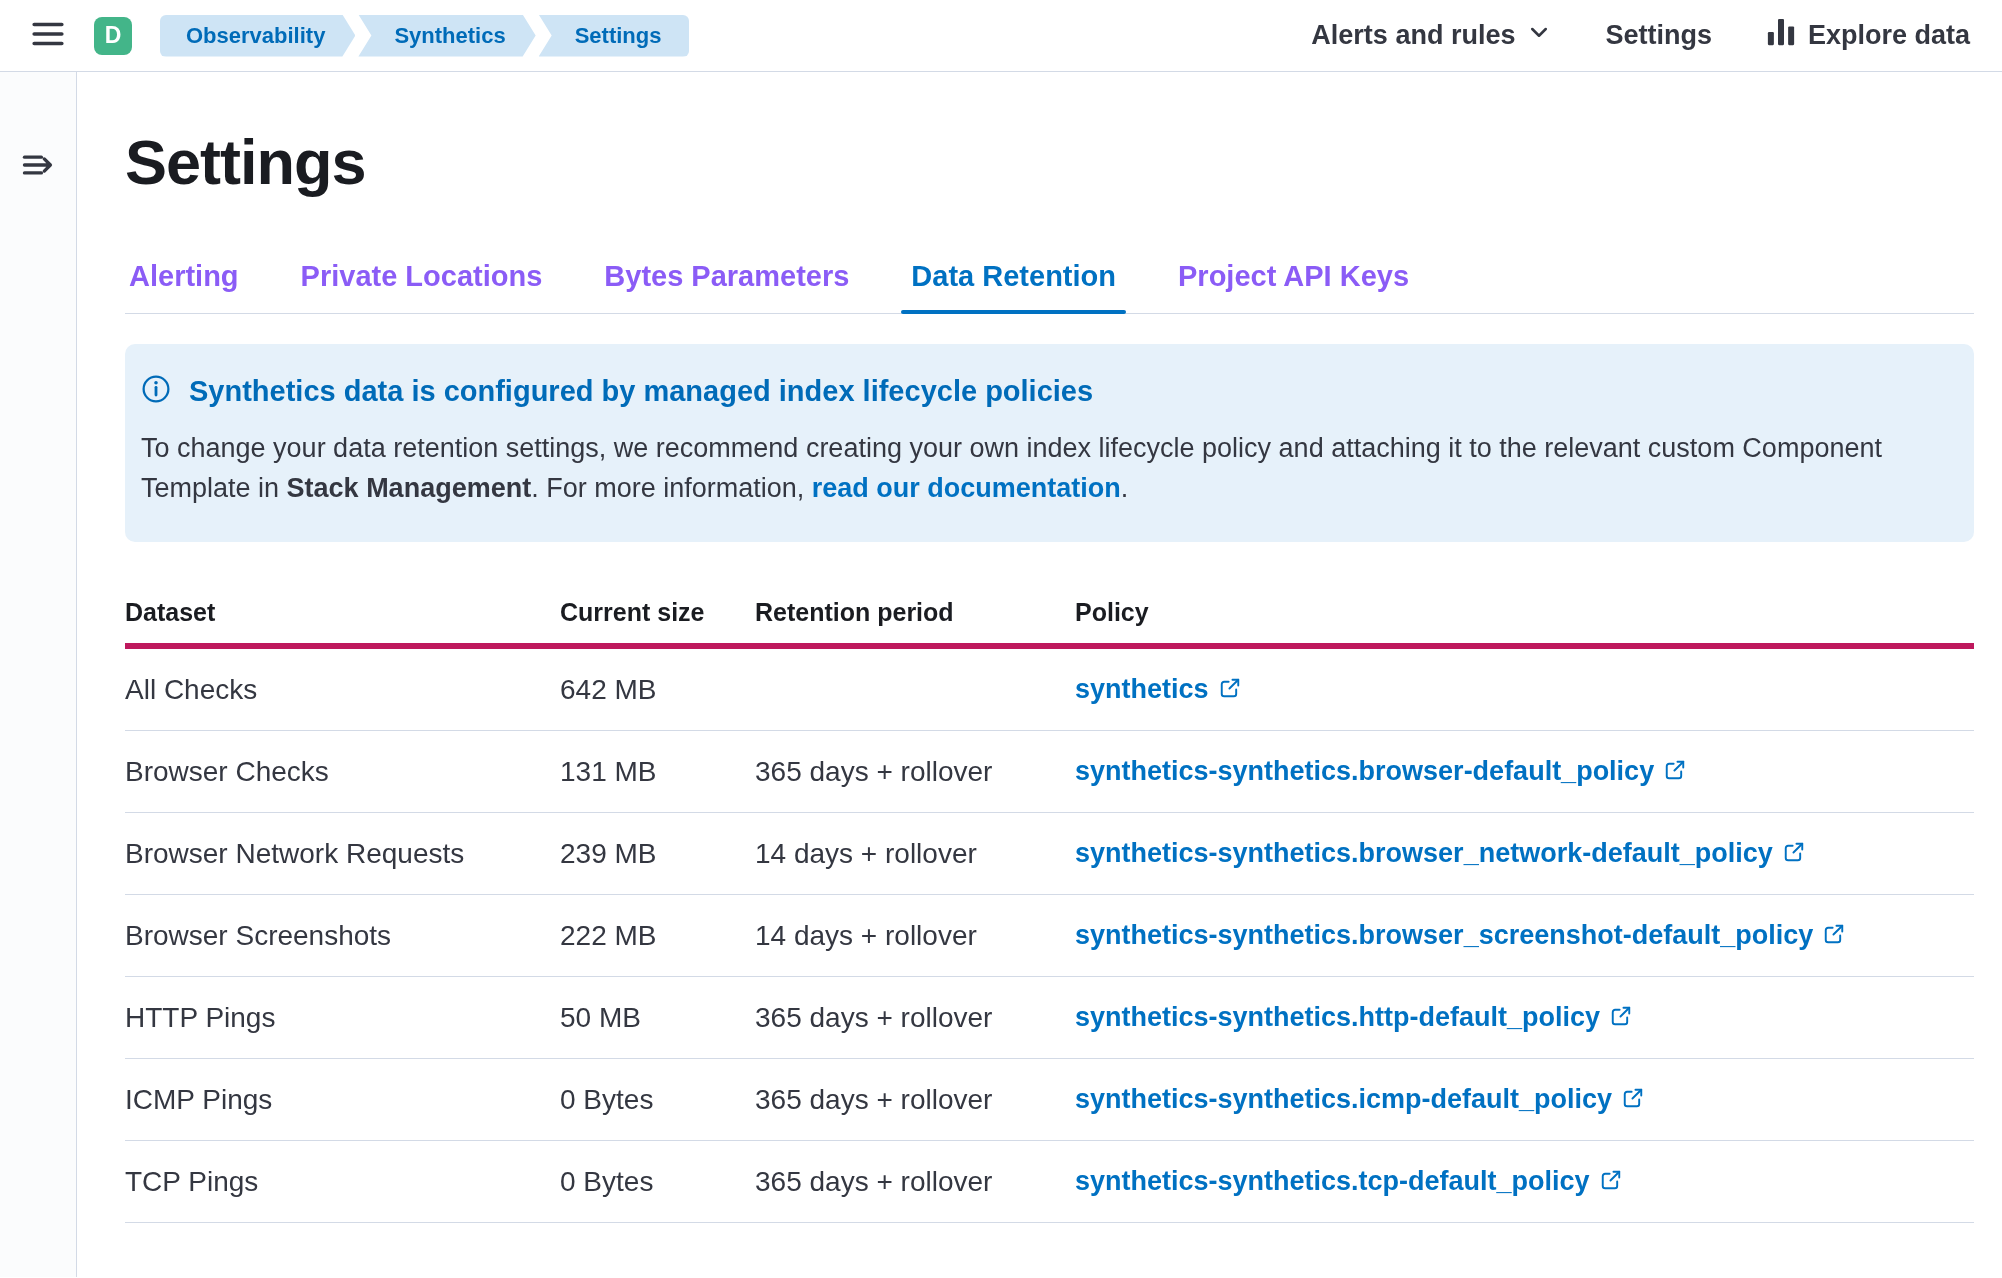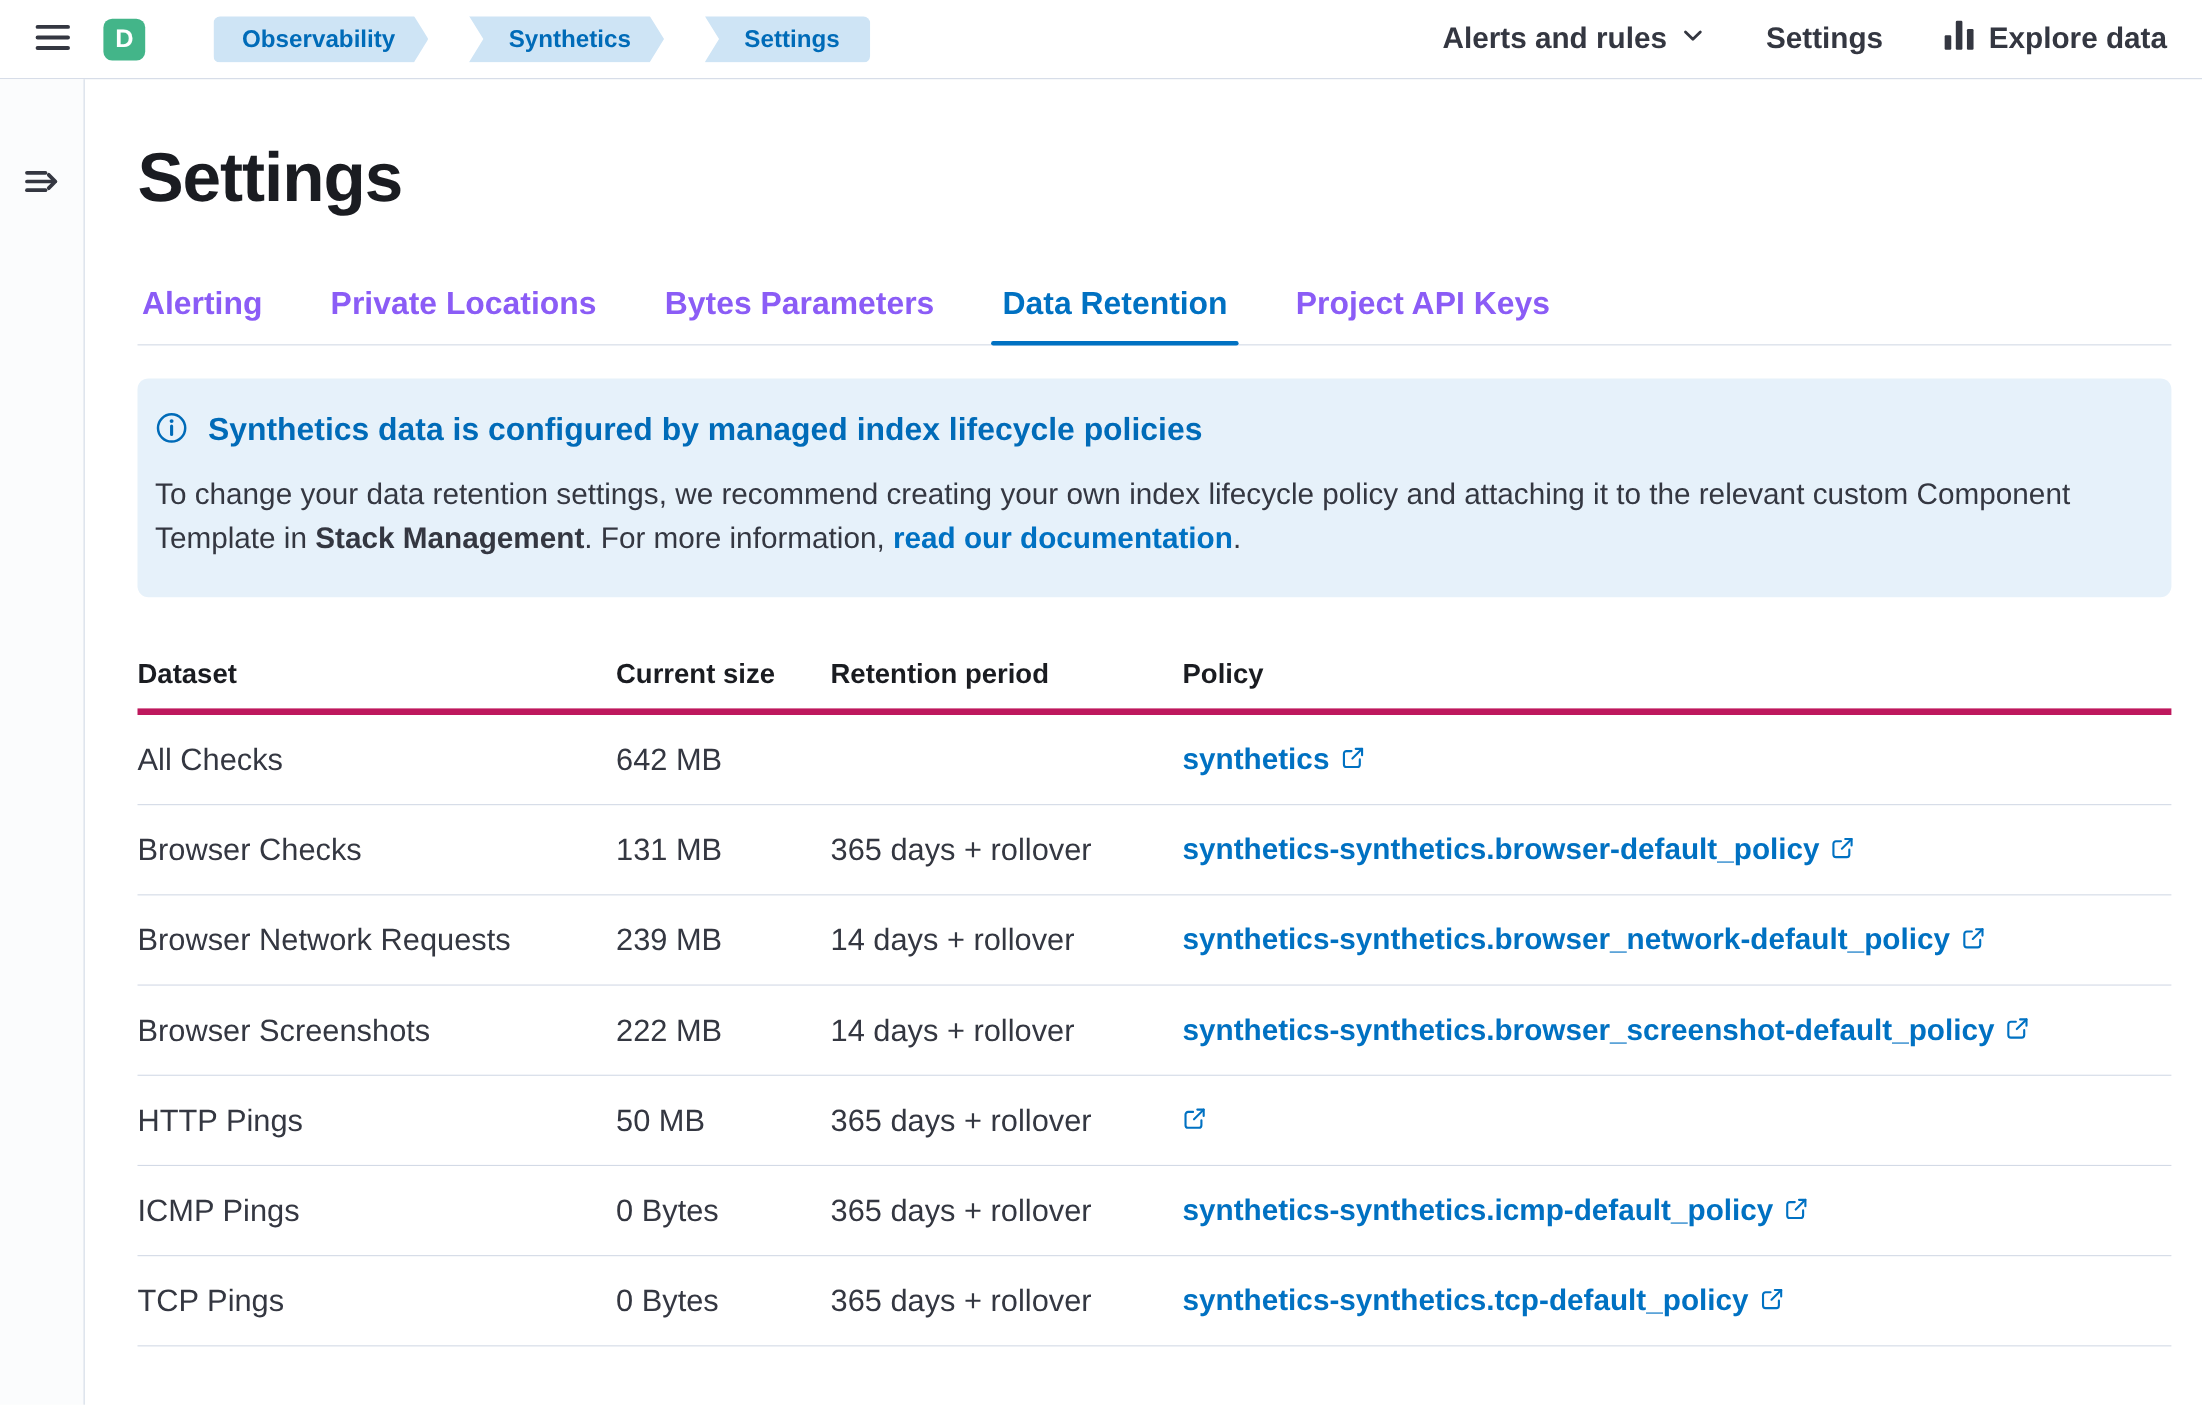--- a/index.html
+++ b/index.html
@@ -9,21 +9,21 @@
   
   .header { height:72px; display:flex; align-items:center; padding:0 32px 0 26px;
     border-bottom:1px solid #d3dae6; background:#fff; }
   .menu-btn { width:44px; height:44px; display:flex; align-items:center; justify-content:center;
     background:none; border:none; cursor:pointer; }
   .avatar { width:38px; height:38px; border-radius:8px; background:#43b589; color:#fff;
     font-weight:700; font-size:23px; display:flex; align-items:center; justify-content:center;
     margin:0 28px 0 24px; cursor:pointer; }
   .crumbs { display:flex; align-items:center; gap:3px; }
   .crumb { background:#cee4f5; color:#006bb8; font-size:22px; font-weight:600;
-    height:42px; line-height:42px; padding:0 30px 0 26px; cursor:pointer; white-space:nowrap;margin-left:34px; }
+    height:42px; line-height:42px; padding:0 30px 0 26px; cursor:pointer; white-space:nowrap; }
   .crumb.first { border-radius:6px 0 0 6px;
     clip-path:polygon(0 0, calc(100% - 13px) 0, 100% 50%, calc(100% - 13px) 100%, 0 100%); }
   .crumb.mid { padding-left:36px;
     clip-path:polygon(0 0, calc(100% - 13px) 0, 100% 50%, calc(100% - 13px) 100%, 0 100%, 13px 50%); }
   .crumb.last { padding-left:36px; padding-right:28px; border-radius:0 6px 6px 0;
     clip-path:polygon(0 0, 100% 0, 100% 100%, 0 100%, 13px 50%); }
   .header-right { margin-left:auto; display:flex; align-items:center; gap:54px; }
   .hdr-item { display:flex; align-items:center; gap:12px; font-size:27px; font-weight:700;
     color:#343741; background:none; border:none; cursor:pointer;
     font-family:"Liberation Sans","DejaVu Sans",sans-serif; }
@@ -232,20 +232,21 @@
       </a>
     </span>
   </div>
 
   <div class="t-row">
     <span class="col-dataset">HTTP Pings</span>
     <span class="col-size">50 MB</span>
     <span class="col-retention">365 days + rollover</span>
     <span class="col-policy">
       <a class="policy-link">
+        <span>synthetics-synthetics.http-default_policy</span>
         <span class="ext-icon">
           <svg width="22" height="22" viewBox="0 0 16 16" fill="none" stroke="#0071c2" stroke-width="1.4" stroke-linecap="round" stroke-linejoin="round">
             <path d="M12.5 9v3.3a1.7 1.7 0 0 1-1.7 1.7H3.7A1.7 1.7 0 0 1 2 12.3V5.2a1.7 1.7 0 0 1 1.7-1.7H7"></path>
             <path d="M9.8 2H14v4.2"></path>
             <path d="M14 2L7.6 8.4"></path>
           </svg>
         </span>
       </a>
     </span>
   </div>

